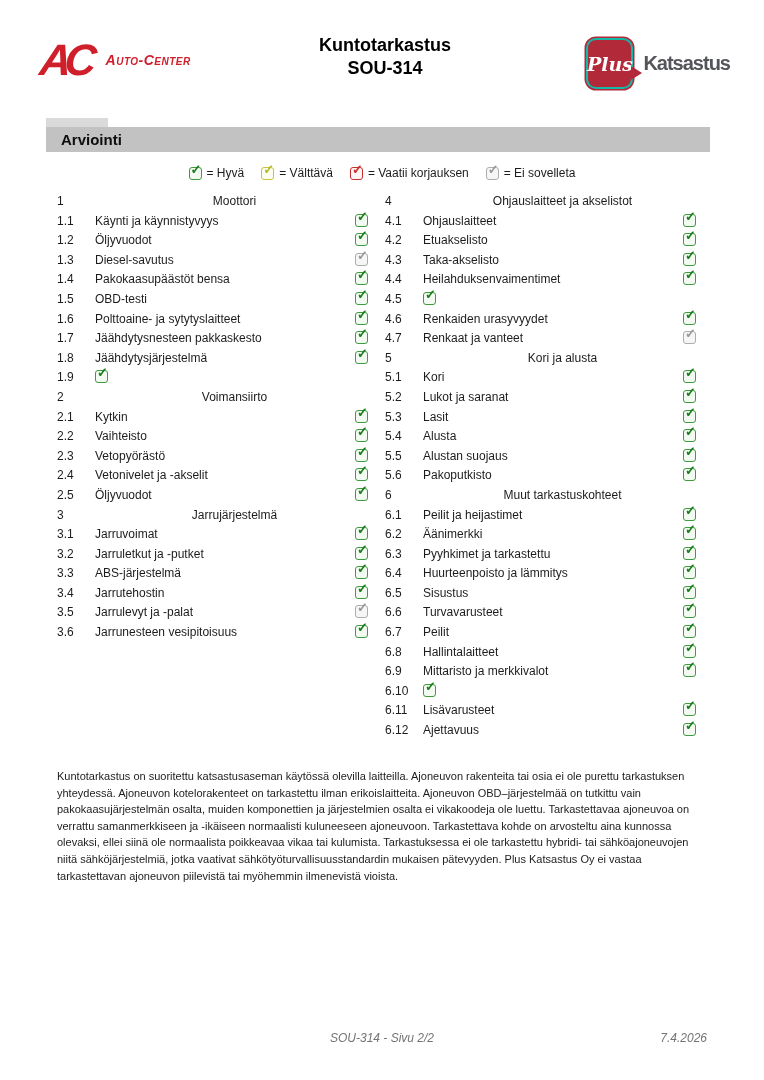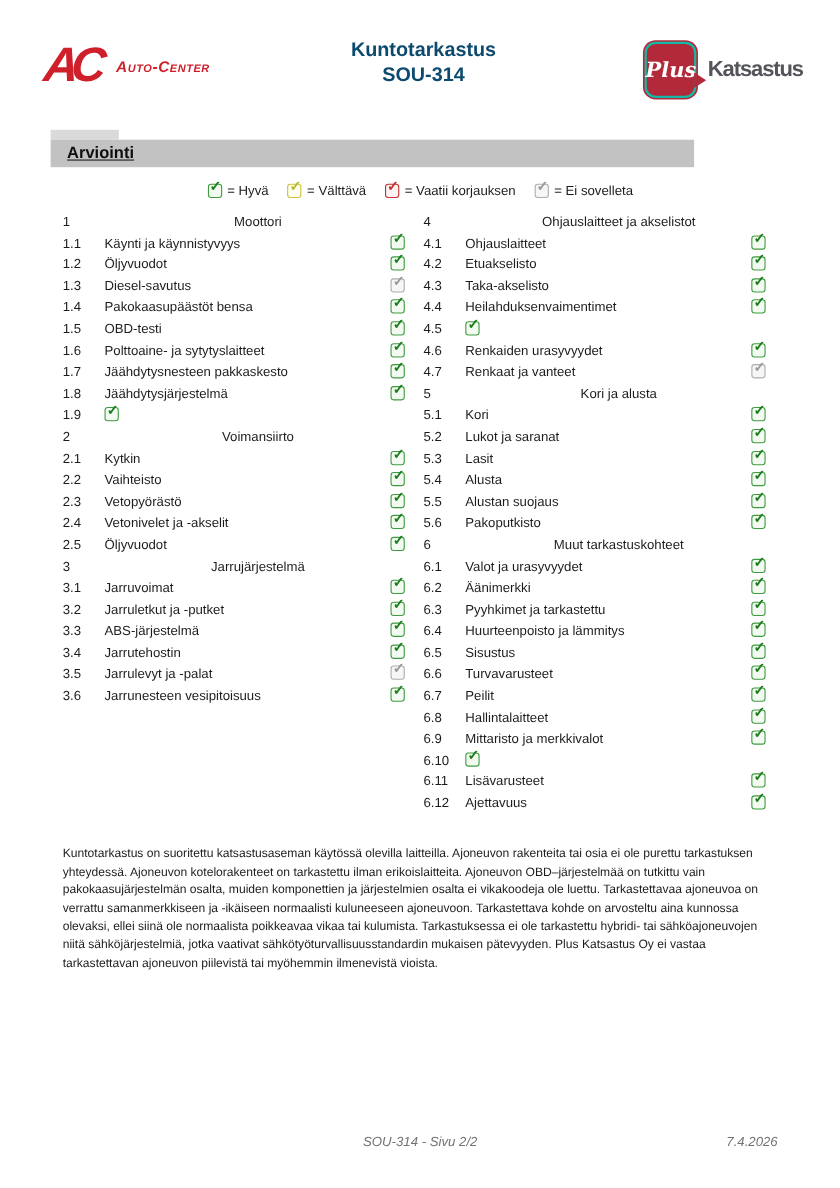--- a/index.html
+++ b/index.html
@@ -15,40 +15,40 @@
   .logo-ac { position:absolute; left:0; top:2px; display:flex; align-items:center; }
   .ac-mark {
     font-size:44px; font-weight:bold; font-style:italic; color:#cf1f2a;
     letter-spacing:-7px; transform:skewX(-6deg); line-height:48px; padding-right:10px;
   }
   .ac-name {
     margin-left:6px; font-size:14px; font-weight:bold; font-style:italic;
     color:#cf1f2a; font-variant:small-caps; letter-spacing:0.5px;
   }
   .title-block { position:absolute; left:0; right:0; top:0; text-align:center;
-    font-size:18px; font-weight:bold; line-height:23px; color:#0c4a6e; }
+    font-size:18px; font-weight:bold; line-height:23px; color:#000000; }
   .logo-plus { position:absolute; right:0; top:4px; display:flex; align-items:center; }
   .plus-bubble {
     position:relative; width:47px; height:51px; background:#b22a3a;
     border:2px solid #14b8a6; border-radius:10px; box-shadow:0 0 0 1.5px #b22a3a;
     display:flex; align-items:center; justify-content:center; flex:none;
   }
   .plus-word { color:#fff; font-family:"DejaVu Serif", serif; font-style:italic; font-weight:bold; font-size:19px; }
   .bubble-tail {
     position:absolute; right:-11px; bottom:7px; width:0; height:0;
     border-top:7px solid transparent; border-bottom:7px solid transparent;
     border-left:11px solid #b22a3a;
   }
   .katsastus-word { margin-left:10px; font-size:20px; font-weight:bold; color:#54555a; letter-spacing:-1px; }
 
   
   .bar-stub { position:absolute; left:46px; top:118px; width:62px; height:9px; background:#dadada; }
   .section-bar {
-    position:absolute; left:46px; top:127px; width:585px; height:25px;
-    background:#c2c2c2; display:flex; align-items:center;text-decoration:underline;
+    position:absolute; left:46px; top:127px; width:664px; height:25px;
+    background:#c2c2c2; display:flex; align-items:center;
   }
   .section-bar-title { font-size:15px; font-weight:bold; color:#0d0d0d; padding-left:15px; }
 
   
   .legend {
     position:absolute; top:163px; left:0; width:764px; height:20px;
     display:flex; justify-content:center; align-items:center; gap:17px; font-size:12px;
   }
   .legend-item { display:flex; align-items:center; gap:5px; }
 
@@ -391,21 +391,21 @@
           <span class="cb cb-good">
             <span class="tick">✓</span>
           </span>
         </div>
         <div class="row sec">
           <span class="num">6</span>
           <span class="label">Muut tarkastuskohteet</span>
         </div>
         <div class="row">
           <span class="num">6.1</span>
-          <span class="label">Valot ja urasyvyydet</span>
+          <span class="label">Peilit ja heijastimet</span>
           <span class="cb cb-good">
             <span class="tick">✓</span>
           </span>
         </div>
         <div class="row">
           <span class="num">6.2</span>
           <span class="label">Äänimerkki</span>
           <span class="cb cb-good">
             <span class="tick">✓</span>
           </span>

